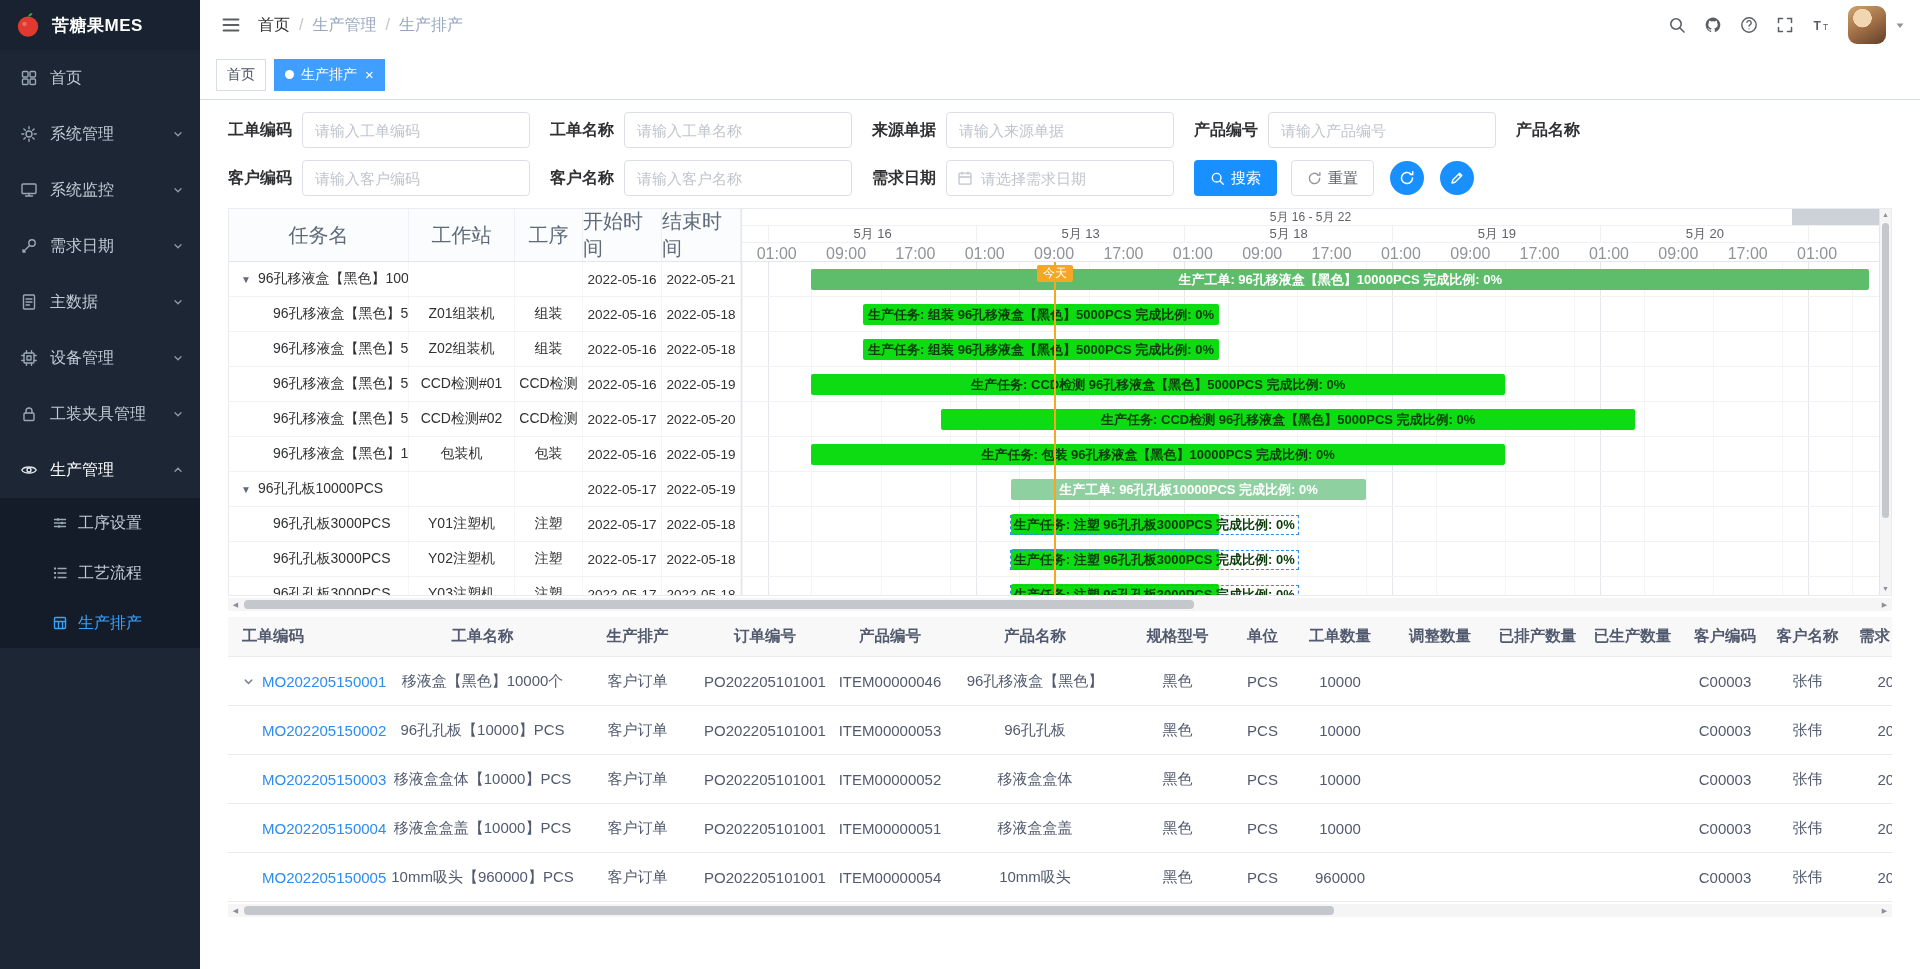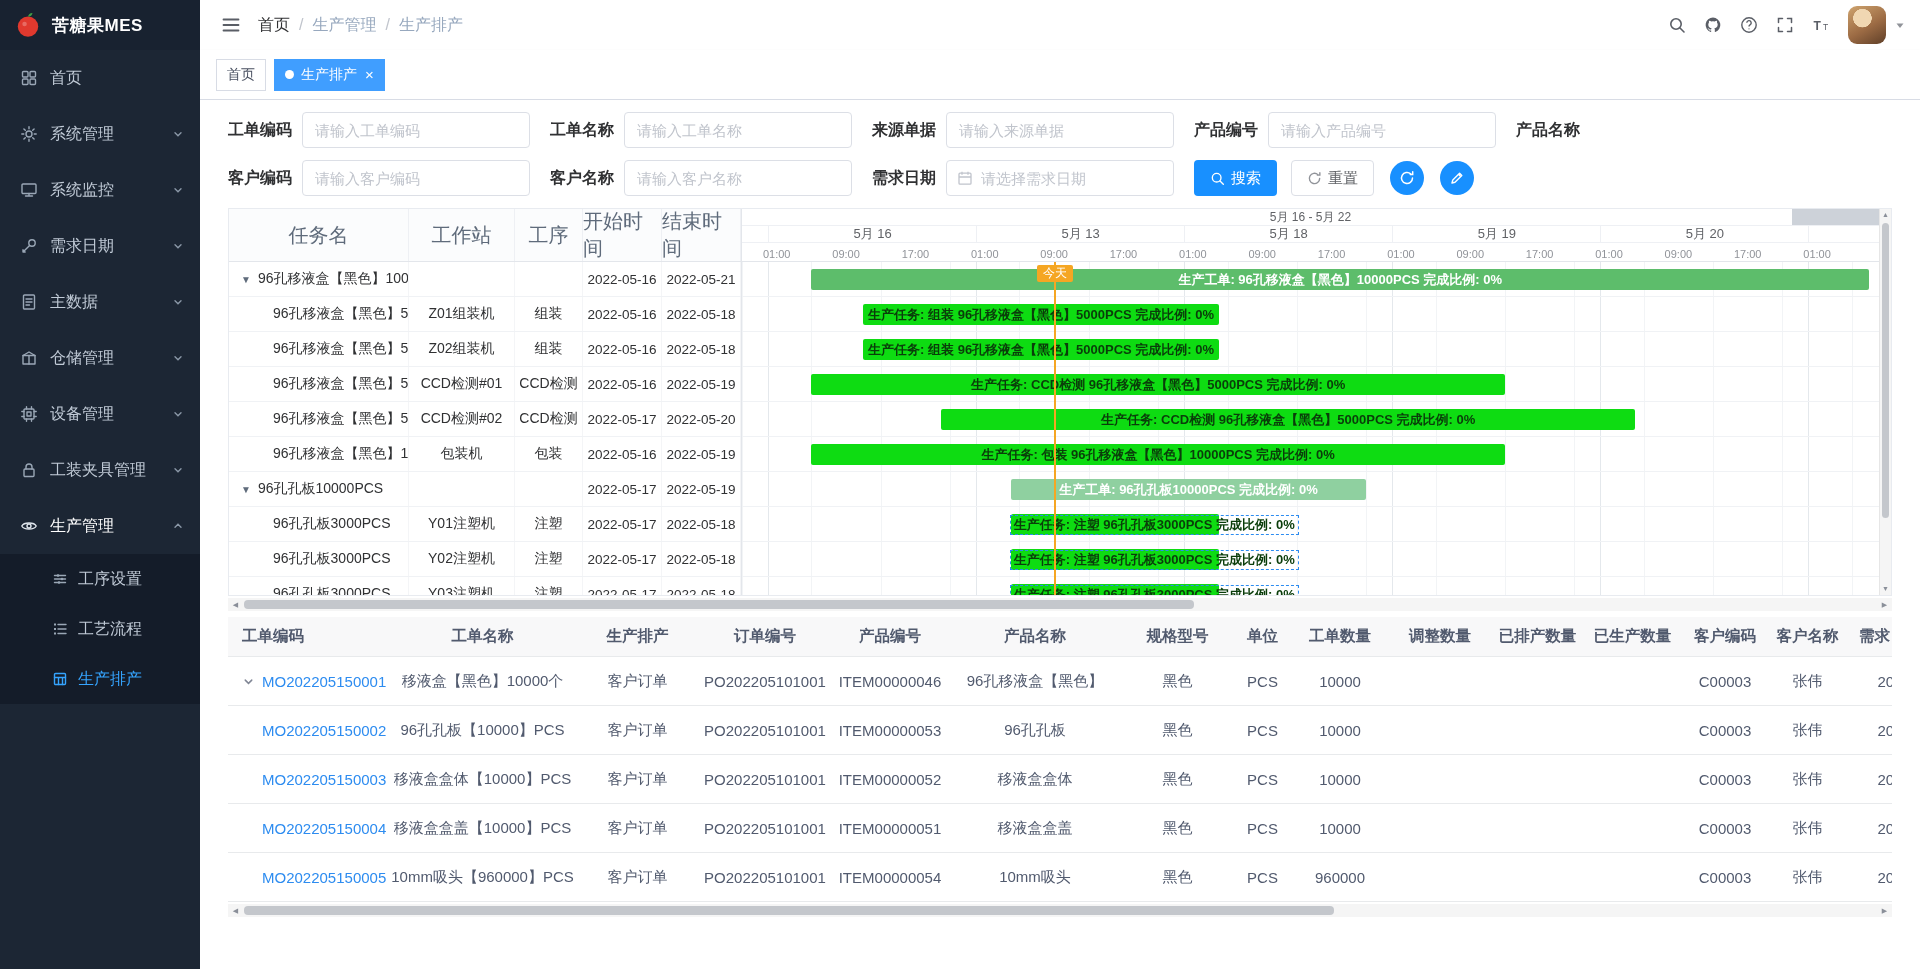--- a/index.html
+++ b/index.html
@@ -73,21 +73,21 @@
 .gl-cell.task.lvl1{padding-left:44px}
 .gl-cell.dt{font-size:13.5px}
 .tri{font-size:10px;color:#5f6b7b;margin-right:7px;cursor:pointer}
 .gantt-right{position:relative;flex:1;overflow:hidden;border-left:1px solid #e3e6eb;background:#fff}
 .tl-head{height:53px;border-bottom:1px solid #e3e6eb;position:relative}
 .tl-week{height:17px;line-height:17px;text-align:center;font-size:12px;color:#606266;border-bottom:1px solid #eef0f4;position:relative;overflow:hidden}
 .tl-gray{position:absolute;top:0;bottom:0;left:1050px;right:0;background:#cdd2d9}
 .tl-days{height:17px;position:relative;border-bottom:1px solid #eef0f4;overflow:hidden}
 .tl-day{position:absolute;top:0;height:17px;line-height:16px;text-align:center;font-size:13px;color:#606266;border-left:1px solid #eef0f4}
 .tl-hours{height:18px;position:relative;overflow:hidden}
-.tl-hour{position:absolute;top:2px;width:68px;line-height:18px;text-align:center;font-size:11px;color:#909399}
+.tl-hour{position:absolute;top:2px;width:68px;line-height:18px;text-align:center;font-size:16px;color:#909399}
 .tl-body{position:relative;height:333px;overflow:hidden;background-image:repeating-linear-gradient(90deg,#f2f4f6 0 1px,rgba(0,0,0,0) 1px 69.36px)}
 .day-line{position:absolute;top:0;bottom:0;width:1px;background:#e4e8ec;z-index:1}
 .tl-row{position:relative;height:35px;border-bottom:1px solid #f0f2f5;z-index:2}
 .bar{position:absolute;top:7px;height:21px;border-radius:2px;display:flex;align-items:center;justify-content:center;font-size:13px;font-weight:700;white-space:nowrap;cursor:pointer;z-index:3}
 .b-order{background:#5dbd6b;color:#fff}
 .b-order2{background:#8fd0a0;color:#fff}
 .b-task{background:#0edc12;color:#0a3d0a}
 .bar.sel{justify-content:flex-start;overflow:visible}
 .bar.sel span{outline:1px dashed #2d8cf0;padding:0 3px}
 .today-line{position:absolute;top:0;bottom:0;left:312px;width:2px;background:#f5a623;z-index:6}
@@ -194,34 +194,20 @@
         <span class="mi-label">主数据</span>
         <span class="icon i12 arrow">
           <svg viewBox="0 0 14 14" stroke="currentColor" fill="none" stroke-width="1.6" stroke-linecap="round">
             <path d="M3.5 5.5L7 9l3.5-3.5"></path>
           </svg>
         </span>
       </div>
       <div class="menu-item">
         <span class="icon i18 mi-ic">
           <svg viewBox="0 0 18 18" stroke="currentColor" fill="none" stroke-width="1.4" stroke-linecap="round" stroke-linejoin="round">
-            <path d="M3 6.5L9 3l6 3.5V15H3z"></path>
-            <path d="M3 6.5h12M9 6.5V15"></path>
-          </svg>
-        </span>
-        <span class="mi-label">仓储管理</span>
-        <span class="icon i12 arrow">
-          <svg viewBox="0 0 14 14" stroke="currentColor" fill="none" stroke-width="1.6" stroke-linecap="round">
-            <path d="M3.5 5.5L7 9l3.5-3.5"></path>
-          </svg>
-        </span>
-      </div>
-      <div class="menu-item">
-        <span class="icon i18 mi-ic">
-          <svg viewBox="0 0 18 18" stroke="currentColor" fill="none" stroke-width="1.4" stroke-linecap="round" stroke-linejoin="round">
             <rect x="4" y="4" width="10" height="10" rx="1"></rect>
             <rect x="7" y="7" width="4" height="4"></rect>
             <path d="M6.5 1.8V4M11.5 1.8V4M6.5 14v2.2M11.5 14v2.2M1.8 6.5H4M1.8 11.5H4M14 6.5h2.2M14 11.5h2.2"></path>
           </svg>
         </span>
         <span class="mi-label">设备管理</span>
         <span class="icon i12 arrow">
           <svg viewBox="0 0 14 14" stroke="currentColor" fill="none" stroke-width="1.6" stroke-linecap="round">
             <path d="M3.5 5.5L7 9l3.5-3.5"></path>
           </svg>

